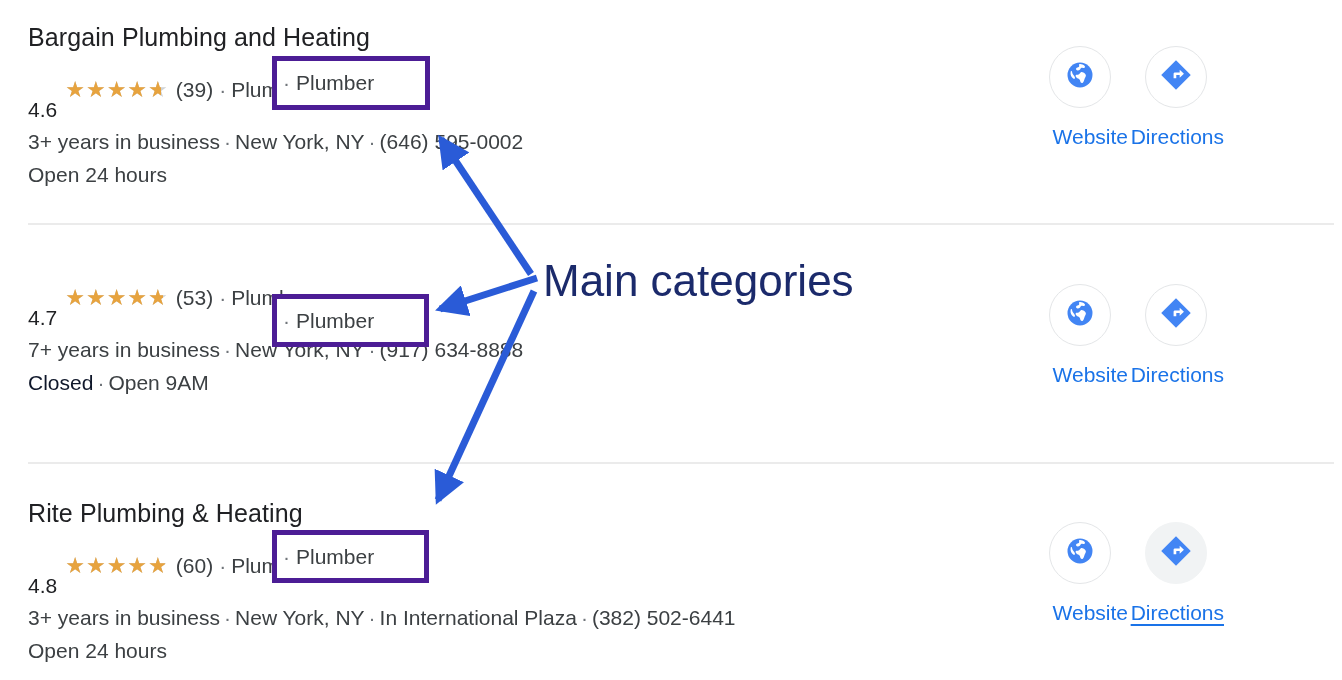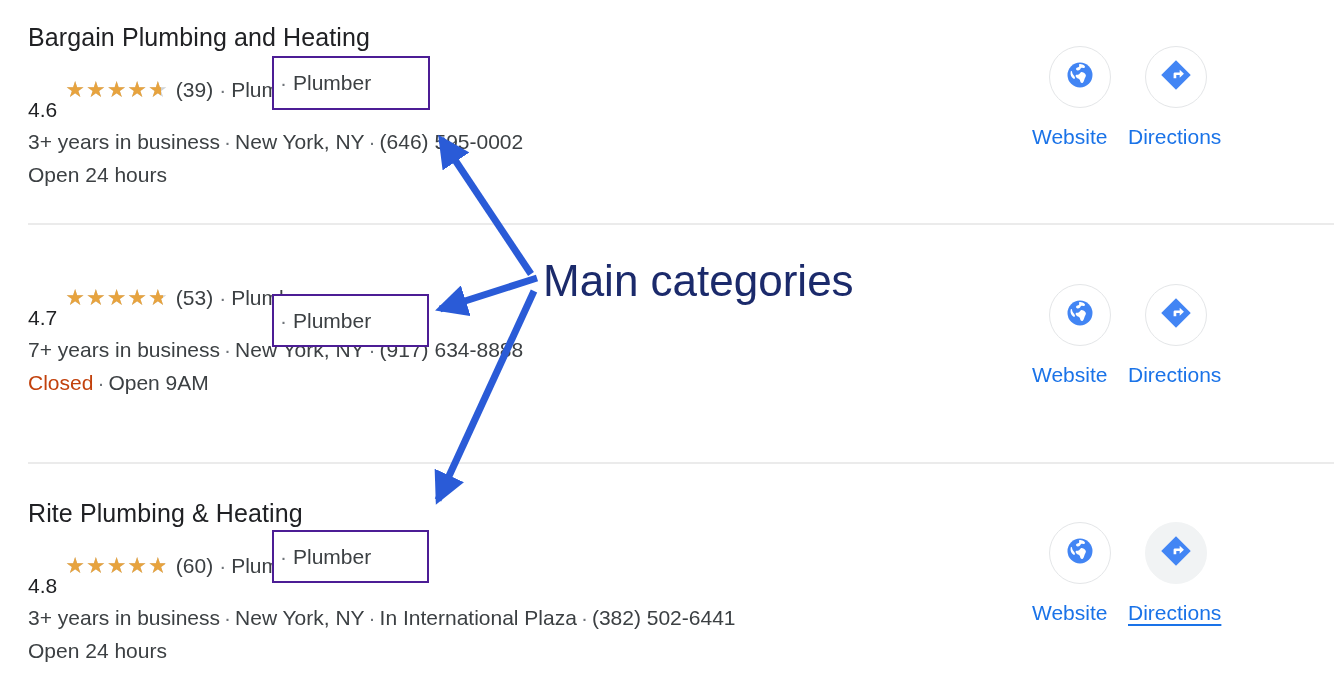--- a/index.html
+++ b/index.html
@@ -82,41 +82,41 @@
   }
   .addr-line .dot { color: #70757a; padding: 0 4px; }
 
   .hours-line {
     font-size: 21px;
     line-height: 26px;
     color: #3c4043;
     white-space: nowrap;
     margin-top: 7px;
   }
-  .hours-line .closed { color: #c2410c; }
+  .hours-line .closed { color: #0f172a; }
   .hours-line .dot { color: #70757a; padding: 0 4px; }
 
   
   .divider {
     position: absolute;
     left: 28px;
     width: 1306px;
     height: 2px;
     background: #ebebeb;
   }
 
   
   .actions {
     position: absolute;
     top: 0;
     display: flex;
   }
   .action {
     width: 96px;
-    text-align: left;
+    text-align: right;
     cursor: pointer;
   }
   .action-circle {
     width: 62px; height: 62px;
     border-radius: 50%;
     border: 1.5px solid #e4e6e8;
     margin: 0 auto;
     display: flex;
     align-items: center;
     justify-content: center;
@@ -134,21 +134,21 @@
     color: #1a73e8;
   }
   .action.hovered .action-label {
     text-decoration: underline;
     text-underline-offset: 4px;
   }
 
   
   .hl-box {
     position: absolute;
-    border: 2px solid #4c1d95;
+    border: 5px solid #4c1d95;
     background: #ffffff;
     box-sizing: border-box;
     z-index: 5;
     display: flex;
     align-items: center;
   }
   .hl-box .hl-text {
     font-size: 21px;
     line-height: 26px;
     color: #3c4043;

